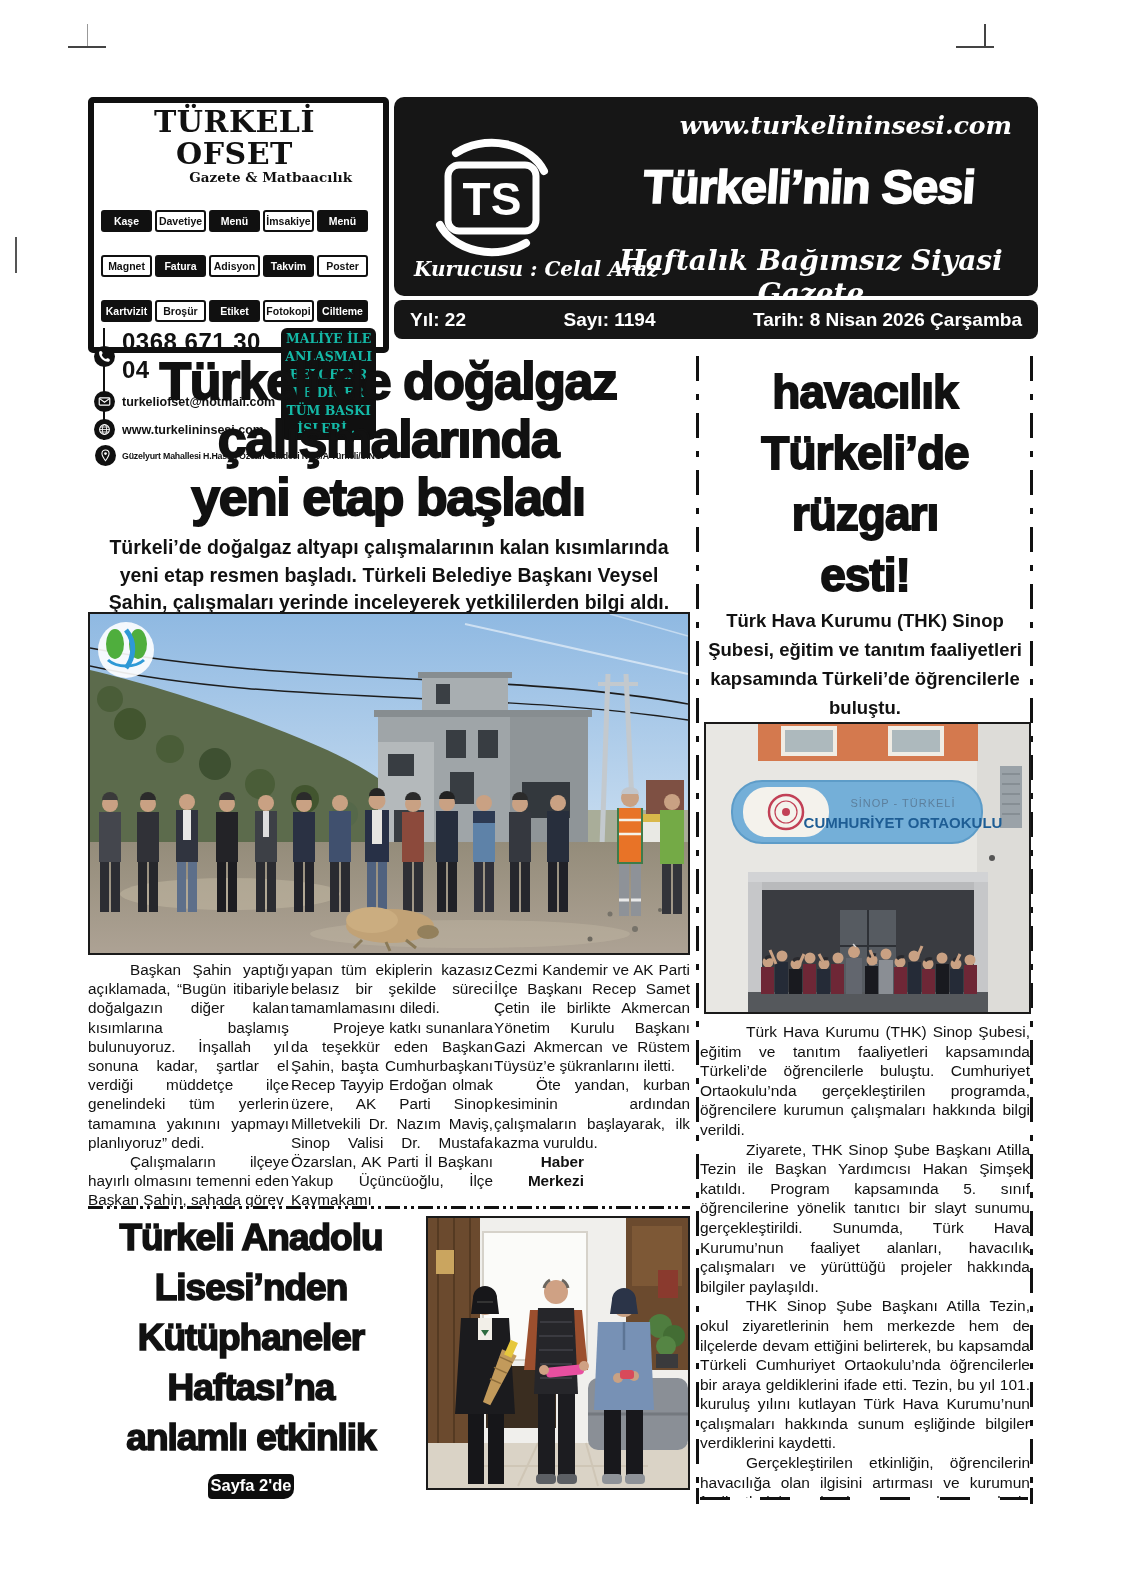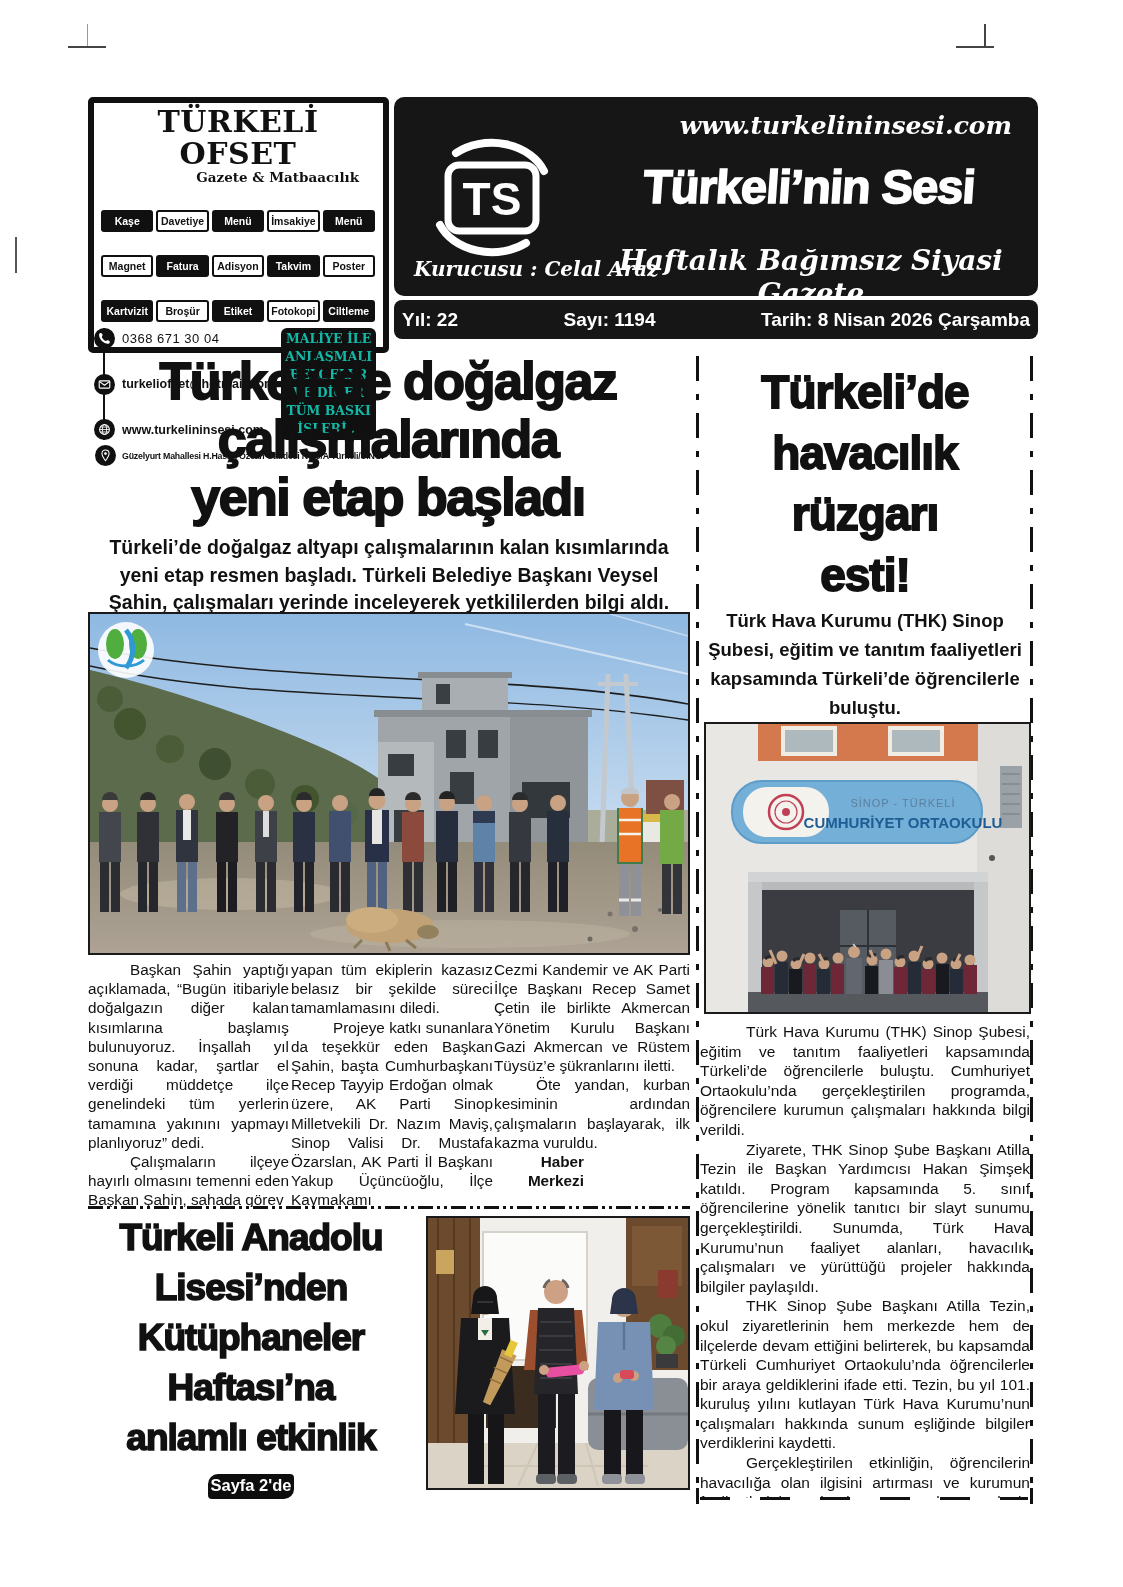--- a/index.html
+++ b/index.html
@@ -5,38 +5,38 @@
   html,body{margin:0;padding:0;background:#fff;}
   .page{position:relative;width:1123px;height:1587px;background:#ffffff;overflow:hidden;
         font-family:"Liberation Sans",sans-serif;color:#111;}
   .abs{position:absolute;}
 
   
   .mark{position:absolute;background:#555;}
 
   
   .ad{left:88px;top:97px;width:301px;height:256px;background:#fff;border:6px solid #101010;
-      border-radius:5px;box-sizing:border-box;padding:3px 8px 0 7px;}
+      border-radius:5px;box-sizing:border-box;padding:3px 15px 0 7px;}
   .ad-title{font-family:"DejaVu Serif",serif;font-weight:bold;font-size:30px;letter-spacing:.5px;
       text-align:center;line-height:32px;}
   .ad-sub{font-family:"DejaVu Serif",serif;font-weight:bold;font-size:13.5px;text-align:right;
       padding-right:16px;line-height:15px;}
   .svc-grid{display:grid;grid-template-columns:repeat(5,1fr);gap:3px;margin-top:5px;}
   .svc{font-size:10.5px;font-weight:bold;text-align:center;height:22px;line-height:22px;
       border-radius:3px;overflow:hidden;white-space:nowrap;margin-top:20px;}
   .svc.b{background:#101010;color:#fff;}
   .svc.w{border:2px solid #101010;line-height:18px;height:18px;color:#101010;}
   .contact{display:flex;margin-top:6px;gap:6px;align-items:stretch;}
   .c-left{flex:1;display:flex;flex-direction:column;justify-content:space-between;
       border-left:2px solid #101010;padding-left:2px;margin-left:2px;}
   .c-row{display:flex;align-items:center;gap:7px;margin-left:-13px;}
   .cicon{width:21px;height:21px;border-radius:50%;background:#101010;flex:0 0 21px;
       display:flex;align-items:center;justify-content:center;}
   .cicon svg{width:13px;height:13px;}
-  .c-phone{font-size:13px;font-weight:normal;letter-spacing:.5px;}
+  .c-phone{font-size:24px;font-weight:bold;letter-spacing:.5px;}
   .c-small{font-size:12.5px;font-weight:bold;}
   .promo{width:152px;background:#101010;color:#14b8a6;border-radius:6px;
       font-family:"DejaVu Serif",serif;font-weight:bold;font-size:12.5px;line-height:18px;
       text-align:center;white-space:pre-line;display:flex;align-items:center;justify-content:center;
       padding:2px 4px;box-sizing:border-box;}
   .c-addr{display:flex;align-items:center;gap:6px;margin-top:5px;margin-left:-6px;}
   .c-addr .txt{font-size:8.8px;font-weight:bold;white-space:nowrap;letter-spacing:-.2px;}
 
   
   .masthead{left:394px;top:97px;width:644px;height:199px;background:#161616;border-radius:10px;}
@@ -45,21 +45,21 @@
   .mh-title{position:absolute;left:196px;top:62px;width:438px;text-align:center;color:#fff;
       font-size:47px;font-weight:bold;-webkit-text-stroke:1.6px #fff;letter-spacing:-1px;
       transform:skewX(-4deg);}
   .mh-founder{position:absolute;left:20px;top:160px;color:#fff;font-family:"DejaVu Serif",serif;
       font-style:italic;font-weight:bold;font-size:20px;}
   .mh-tag{position:absolute;left:198px;top:147px;width:438px;text-align:center;color:#fff;
       font-family:"DejaVu Serif",serif;font-style:italic;font-weight:bold;font-size:28px;}
   .mh-logo{position:absolute;left:34px;top:40px;}
 
   .infobar{left:394px;top:300px;width:644px;height:39px;background:#161616;border-radius:8px;
-      display:flex;align-items:center;justify-content:space-between;padding:0 8px;
+      display:flex;align-items:center;justify-content:space-between;padding:0 16px;
       box-sizing:border-box;color:#fff;font-weight:bold;font-size:19px;}
 
   
   .headline-main{left:84px;top:352px;width:608px;text-align:center;font-size:52px;line-height:58px;
       font-weight:bold;-webkit-text-stroke:1.8px #111;letter-spacing:-1.5px;}
   .lede-main{left:96px;top:534px;width:586px;text-align:center;font-weight:bold;font-size:19.5px;
       line-height:27.5px;}
   .photo-frame{border:2px solid #1a1a1a;box-sizing:border-box;overflow:hidden;background:#cfe0ee;}
   .photo-main{left:88px;top:612px;width:602px;height:343px;}
   .bodytext{font-size:15.3px;line-height:19.2px;text-align:justify;height:247px;overflow:hidden;}
@@ -469,22 +469,22 @@
         <rect x="174" y="256" width="20" height="10" rx="4" fill="#8e9298"></rect>
           <rect x="197" y="256" width="20" height="10" rx="4" fill="#8e9298"></rect>
       </g>
     </svg>
   </div>
 
   <div class="abs vdash vd-l"></div>
   <div class="abs vdash vd-r"></div>
 
   <div class="abs headline-side">
+    <div>havacılık</div>
     <div>Türkeli’de</div>
-    <div>havacılık</div>
     <div>rüzgarı</div>
     <div>esti!</div>
   </div>
   <div class="abs lede-side">Türk Hava Kurumu (THK) Sinop Şubesi, eğitim ve tanıtım faaliyetleri kapsamında Türkeli’de öğrencilerle buluştu.</div>
 
   <div class="abs photo-frame photo-school">
     <svg width="323" height="288" viewBox="0 0 323 288">
       <rect width="323" height="288" fill="#e8e7e3"></rect>
       <rect x="271" y="0" width="52" height="288" fill="#dddcd8"></rect>
       <rect x="52" y="0" width="220" height="37" fill="#d4794e"></rect>

